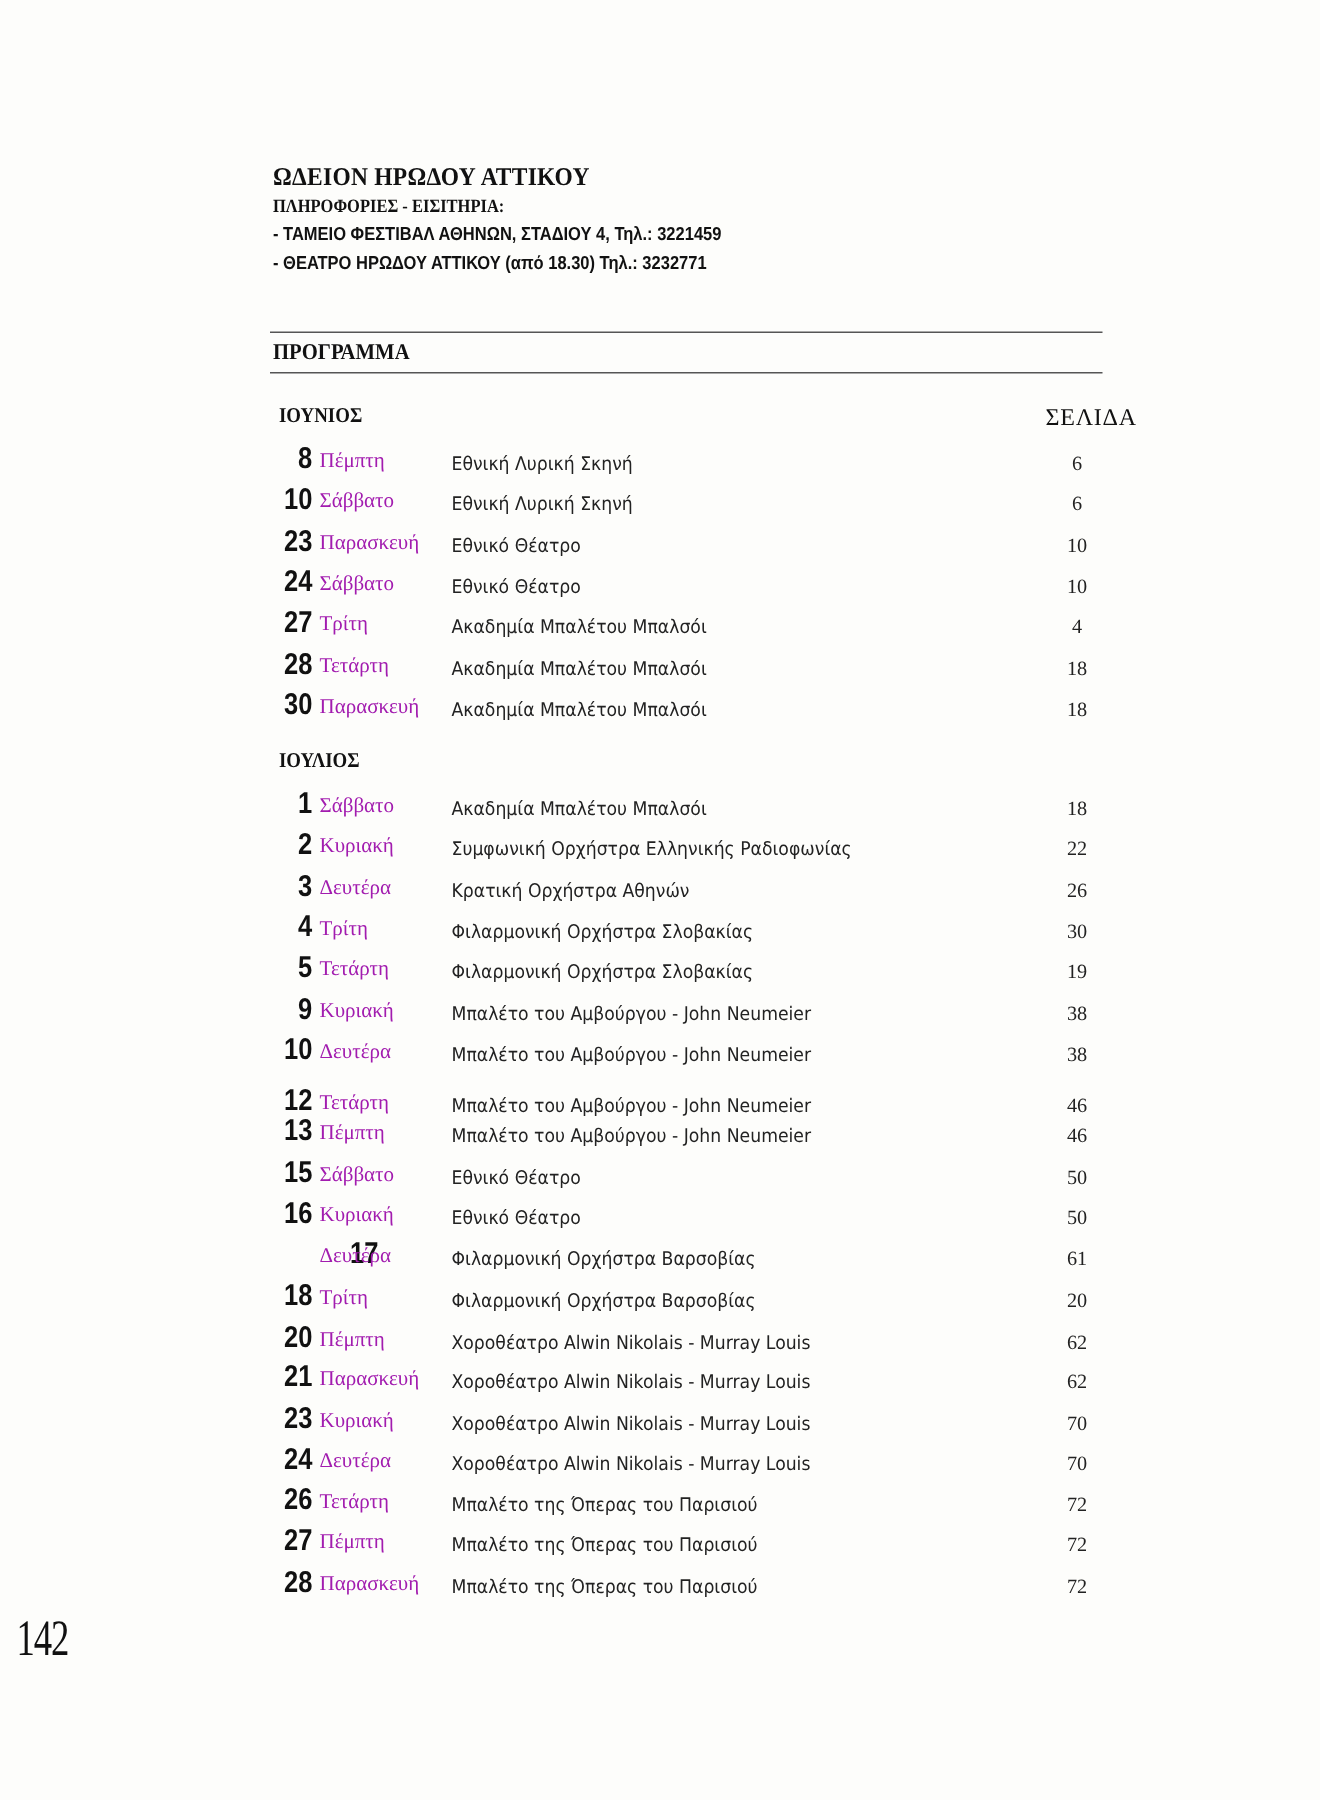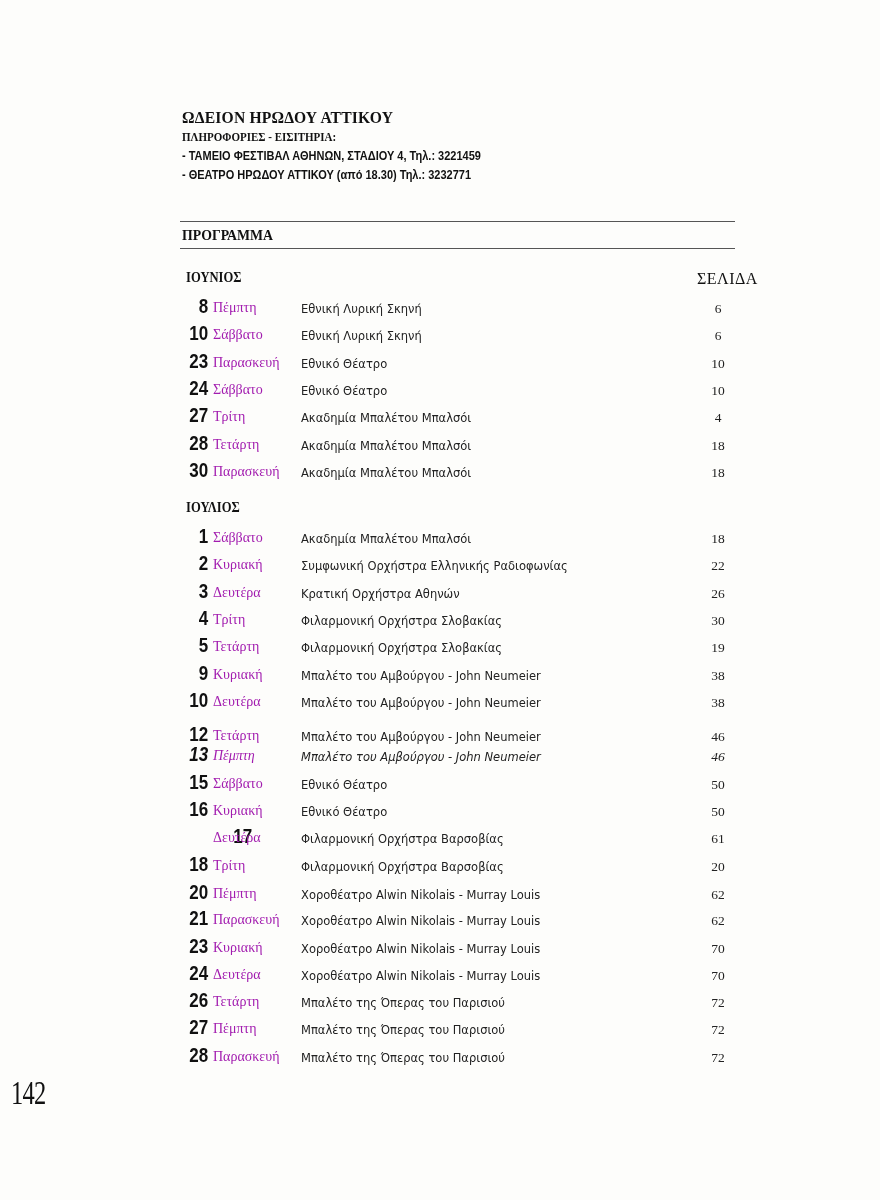--- a/index.html
+++ b/index.html
@@ -246,21 +246,21 @@
       <span class="weekday">Δευτέρα</span>
       <span class="event">Μπαλέτο του Αμβούργου - John Neumeier</span>
       <span class="page-num">38</span>
     </div>
     <div class="row" style="top: 720px;">
       <span class="day-num">12</span>
       <span class="weekday">Τετάρτη</span>
       <span class="event">Μπαλέτο του Αμβούργου - John Neumeier</span>
       <span class="page-num">46</span>
     </div>
-    <div class="row" style="top: 740.4px; font-style: italic;">
+    <div class="row" style="top: 740.4px;">
       <span class="day-num">13</span>
       <span class="weekday">Πέμπτη</span>
       <span class="event">Μπαλέτο του Αμβούργου - John Neumeier</span>
       <span class="page-num">46</span>
     </div>
     <div class="row" style="top: 767.7px;">
       <span class="day-num">15</span>
       <span class="weekday">Σάββατο</span>
       <span class="event">Εθνικό Θέατρο</span>
       <span class="page-num">50</span>

